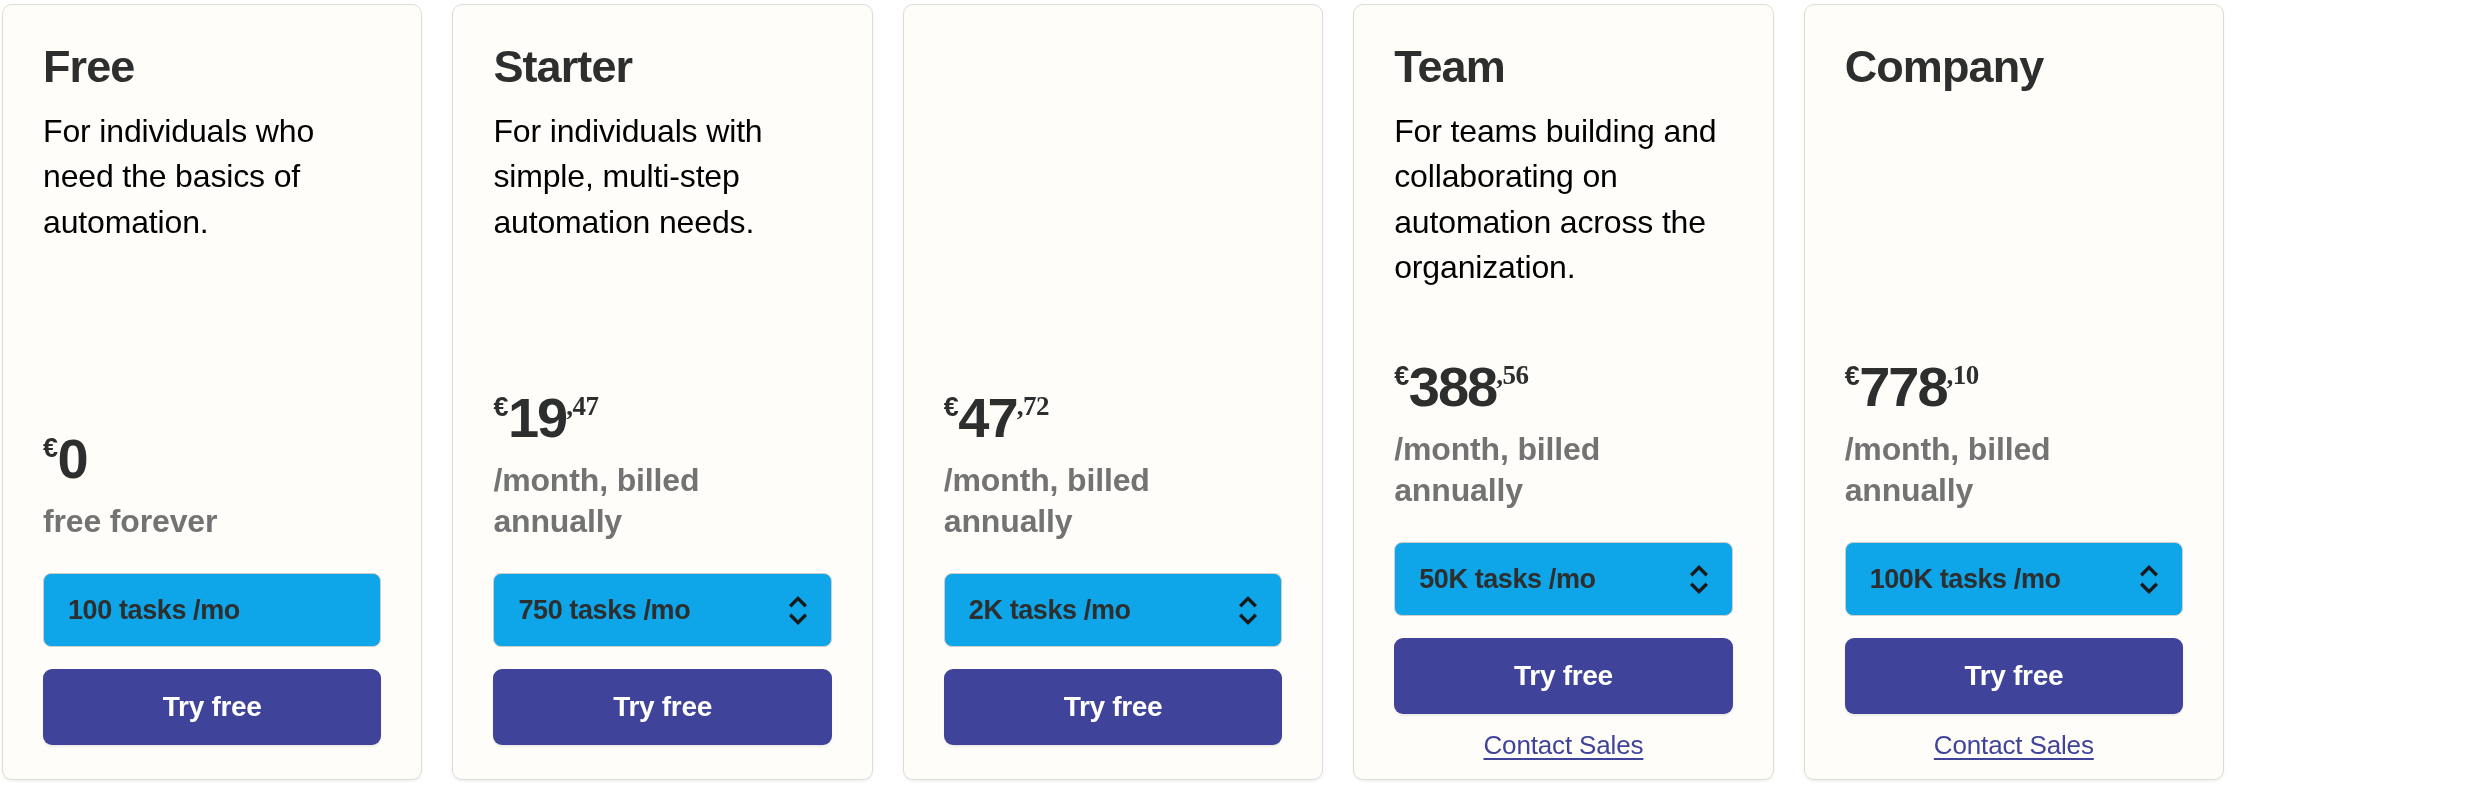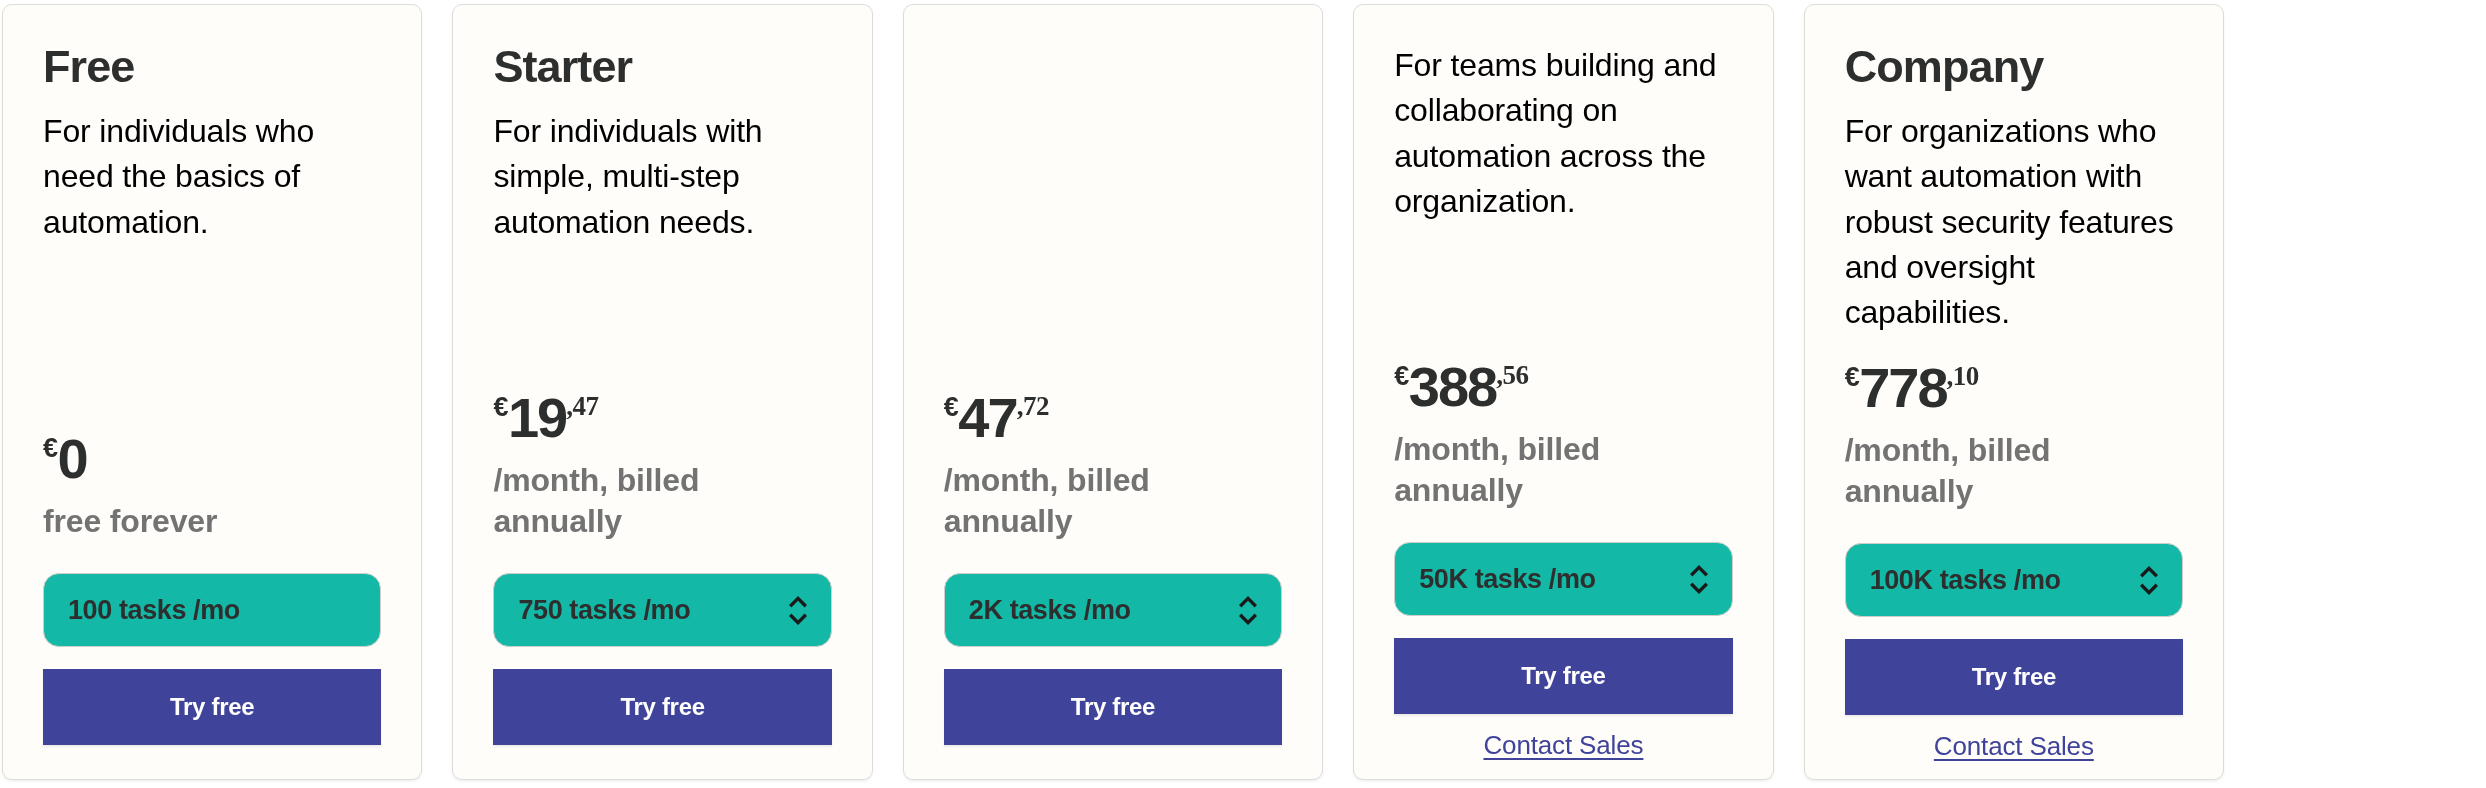--- a/index.html
+++ b/index.html
@@ -94,22 +94,22 @@
     color: #737373;
     letter-spacing: -0.15px;
     line-height: 1.3;
     margin-bottom: 30px;
     font-weight: bold;
   }
 
   .task-select {
     height: 74px;
     border: 1px solid #CFCEC8;
-    border-radius: 16px;
-    background: #14b8a6;
+    border-radius: 8px;
+    background: #0ea5e9;
     display: flex;
     align-items: center;
     justify-content: space-between;
     padding: 0 22px 0 24px;
     margin-bottom: 22px;
   }
 
   .task-select-label {
     font-size: 27px;
     font-weight: 700;
@@ -124,25 +124,25 @@
     justify-content: center;
     gap: 3px;
     flex: none;
   }
 
   .stepper-icon svg { display: block; }
 
   .cta-button {
     height: 76px;
     border: none;
-    border-radius: 0;
+    border-radius: 9px;
     background: #3F4399;
     color: #FFFFFF;
     font-family: "Liberation Sans", sans-serif;
-    font-size: 24px;
+    font-size: 28px;
     font-weight: 700;
     letter-spacing: -0.3px;
     cursor: pointer;
     display: flex;
     align-items: center;
     justify-content: center;
     box-shadow: 0 2px 2px rgba(0,0,0,0.07);
     width: 100%;
   }
 
@@ -243,20 +243,21 @@
          </svg>
        </span>
       </div>
 
       <button class="cta-button">Try free</button>
 
       <div class="card-footer-pad"></div>
     </div>
   </div>
     <div class="plan-card">
+    <h2 class="plan-title">Team</h2>
 
     <p class="plan-desc">For teams building and collaborating on automation across the organization.</p>
 
     <div class="price-block">
       <div class="price-row">
         <span class="price-currency">€</span>
         <span class="price-amount">388</span>
         <span class="price-cents">,56</span>
       </div>
 
@@ -276,21 +277,20 @@
 
       <button class="cta-button">Try free</button>
 
       <a class="contact-link">Contact Sales</a>
        <div class="card-footer-pad with-link"></div>
     </div>
   </div>
     <div class="plan-card">
     <h2 class="plan-title">Company</h2>
 
-    <p class="plan-desc">For organizations who want automation with robust security features and oversight capabilities.</p>
 
     <div class="price-block">
       <div class="price-row">
         <span class="price-currency">€</span>
         <span class="price-amount">778</span>
         <span class="price-cents">,10</span>
       </div>
 
       <div class="price-note">/month, billed annually</div>
 

